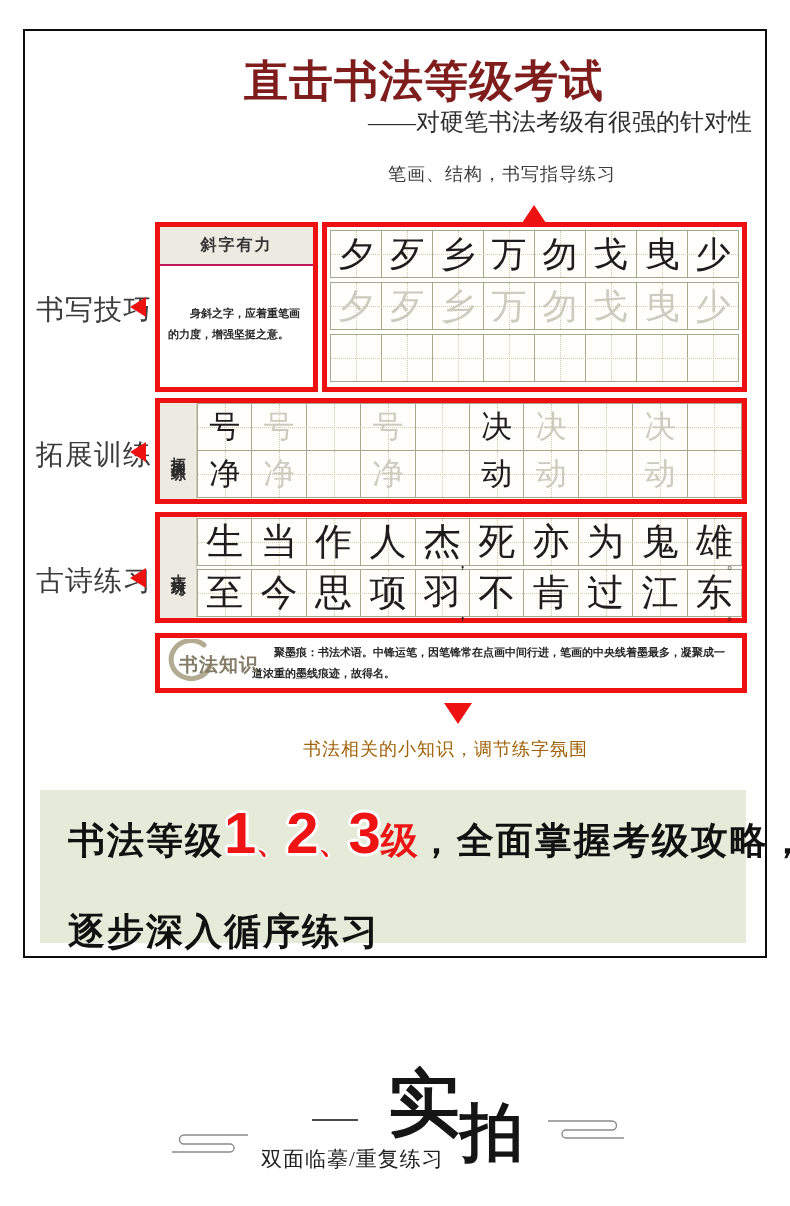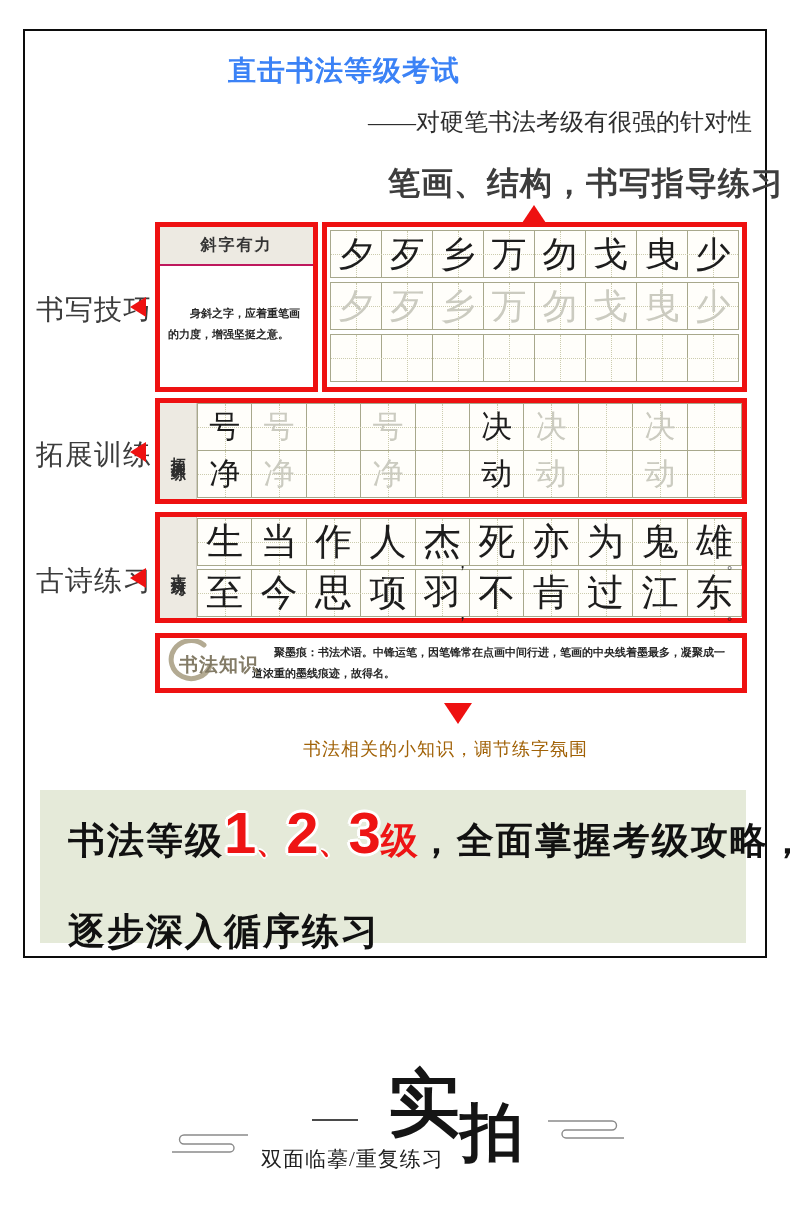--- a/index.html
+++ b/index.html
@@ -4,23 +4,23 @@
 <style>
   html,body{margin:0;padding:0;background:#fff;}
   #page{position:relative;width:790px;height:1206px;background:#fff;overflow:hidden;
         font-family:"Liberation Serif", serif;}
   .abs{position:absolute;}
 
   
   #frame{left:23px;top:29px;width:740px;height:925px;border:2px solid #0c0c0c;}
 
   
-  #title{left:228px;top:52px;font-size:28px;font-weight:600;color:#3b82f6;letter-spacing:1px;}
+  #title{left:244px;top:52px;font-size:44px;font-weight:600;color:#7f1d1d;letter-spacing:1px;}
   #subtitle{left:368px;top:106px;font-size:24px;color:#2e2e2e;}
-  #tagline{left:388px;top:162px;font-size:32px;color:#3d3d3d;letter-spacing:1px;font-weight:bold;}
+  #tagline{left:388px;top:162px;font-size:18px;color:#3d3d3d;letter-spacing:1px;}
 
   .tri-up{width:0;height:0;border-left:14px solid transparent;border-right:14px solid transparent;
           border-bottom:21px solid var(--red);}
   .tri-down{width:0;height:0;border-left:14px solid transparent;border-right:14px solid transparent;
           border-top:21px solid var(--red);}
   .tri-left{width:0;height:0;border-top:10px solid transparent;border-bottom:10px solid transparent;
           border-right:16px solid var(--red);}
 
   
   .side-label{font-size:28px;color:#3c3c3c;letter-spacing:1px;}

